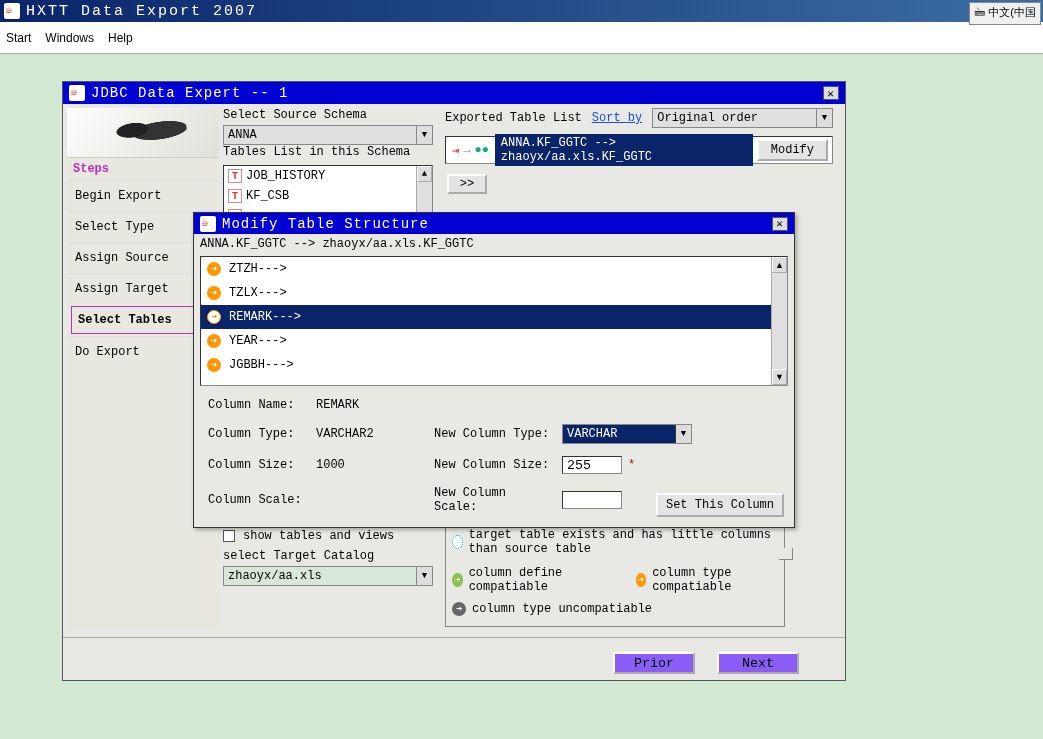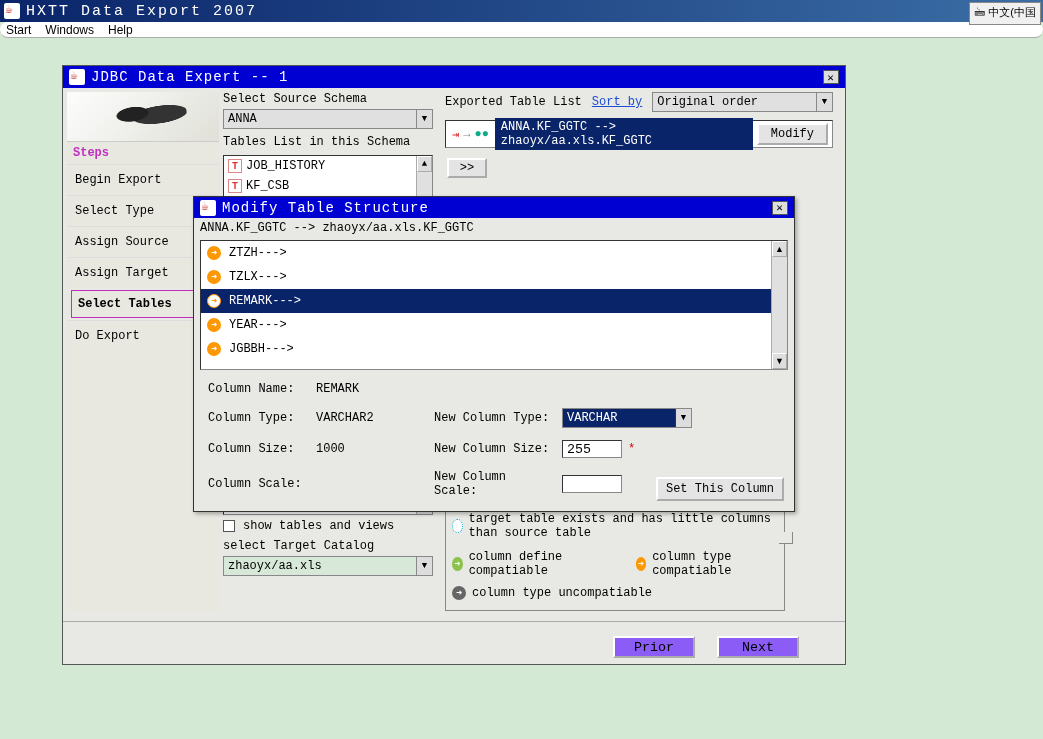--- a/index.html
+++ b/index.html
@@ -27,28 +27,27 @@
   .java-icon {
     width: 16px; height: 16px;
     margin-right: 6px;
     background: #fff;
     border-radius: 2px;
     position: relative;
   }
   .java-icon::after { content: "☕"; position:absolute; top:-2px; left:1px; font-size:13px; color:#c33;}
   .menubar {
     background: #fff;
-    height: 16px;
+    height: 32px;
     display: flex;
     align-items: center;
     padding: 0 6px;
     border-bottom: 1px solid #aaa;
     font-size: 12px;
     gap: 14px;
-    border-radius: 10px;
   }
   .ime-box {
     position: absolute; top:2px; right:2px;
     background:#f0f0f0; border:1px solid #888;
     padding:1px 4px; font-size:11px;
   }
   .workspace {
     position: relative;
     width: 100%;
     height: calc(100% - 42px);
@@ -296,21 +295,21 @@
         <div class="step-item current">Select Tables</div>
         <div class="step-item">Do Export</div>
       </div>
 
       <div class="schema-area">
         <label class="common-label">Select Source Schema</label>
         <div class="combo">
           <span>ANNA</span>
           <div class="drop">▼</div>
         </div>
-        <label class="common-label" style="margin-top:6px">Tables List in this Schema</label>
+        <label class="common-label" style="">Tables List in this Schema</label>
         <div class="tables-list">
           <div class="table-row">
             <div class="ticon">T</div>
             <span>JOB_HISTORY</span>
           </div>
           <div class="table-row">
             <div class="ticon">T</div>
             <span>KF_CSB</span>
           </div>
 

